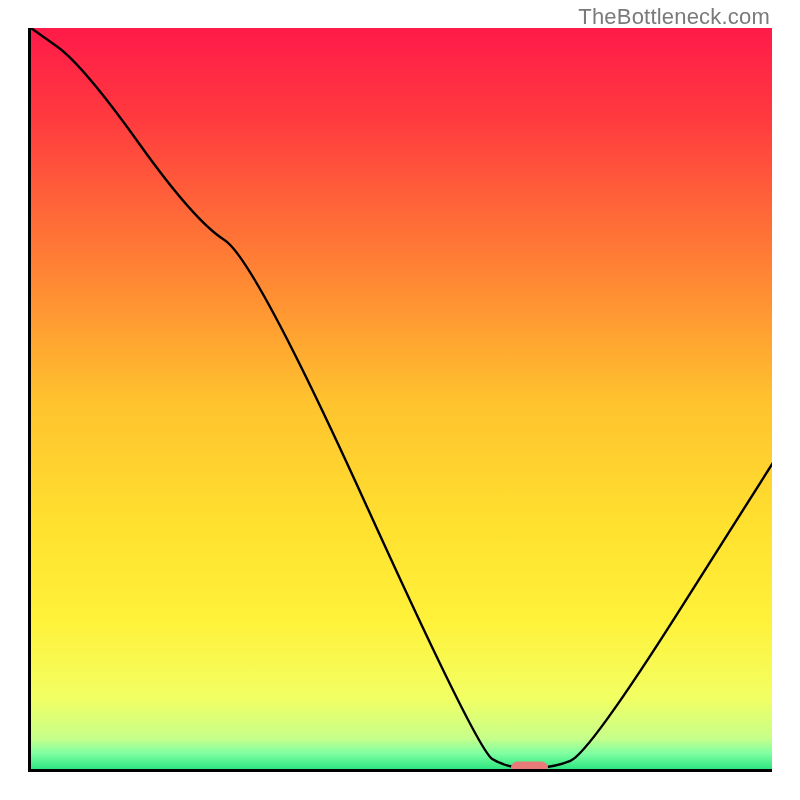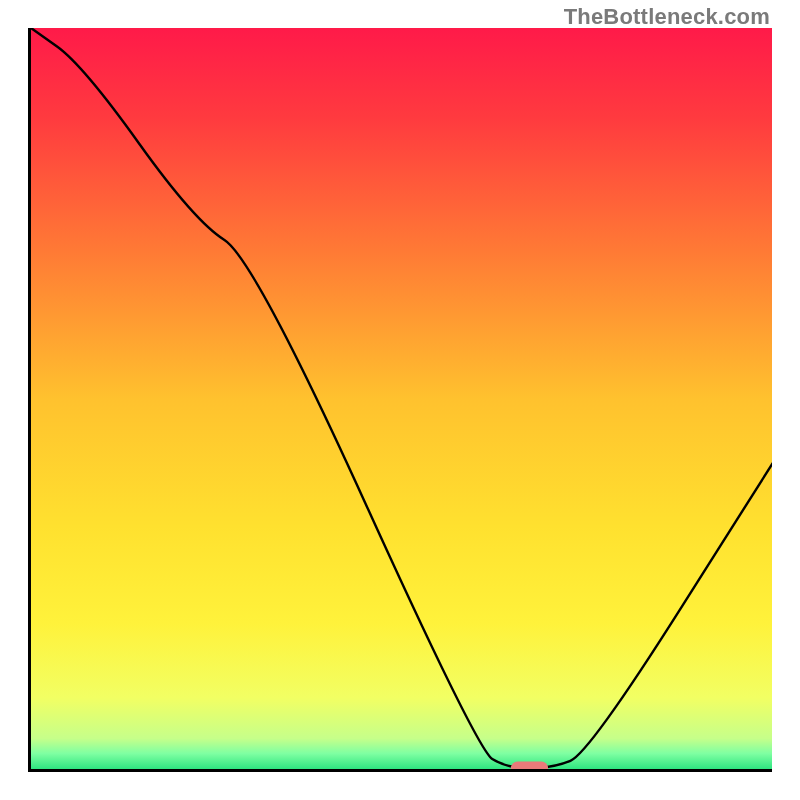--- a/index.html
+++ b/index.html
@@ -25,21 +25,21 @@
     border-left: 3px solid #000;
     border-bottom: 3px solid #000;
     overflow: hidden;
   }
   .watermark {
     position: absolute;
     right: 30px;
     top: 4px;
     font-family: Arial, Helvetica, sans-serif;
     font-size: 22px;
-    font-weight: 700;
+    font-weight: 400;
     color: #7a7a7a;
     letter-spacing: 0.2px;
   }
 </style>
 </head>
 <body>
 
 <div class="stage">
 
   <div class="watermark">TheBottleneck.com</div>

